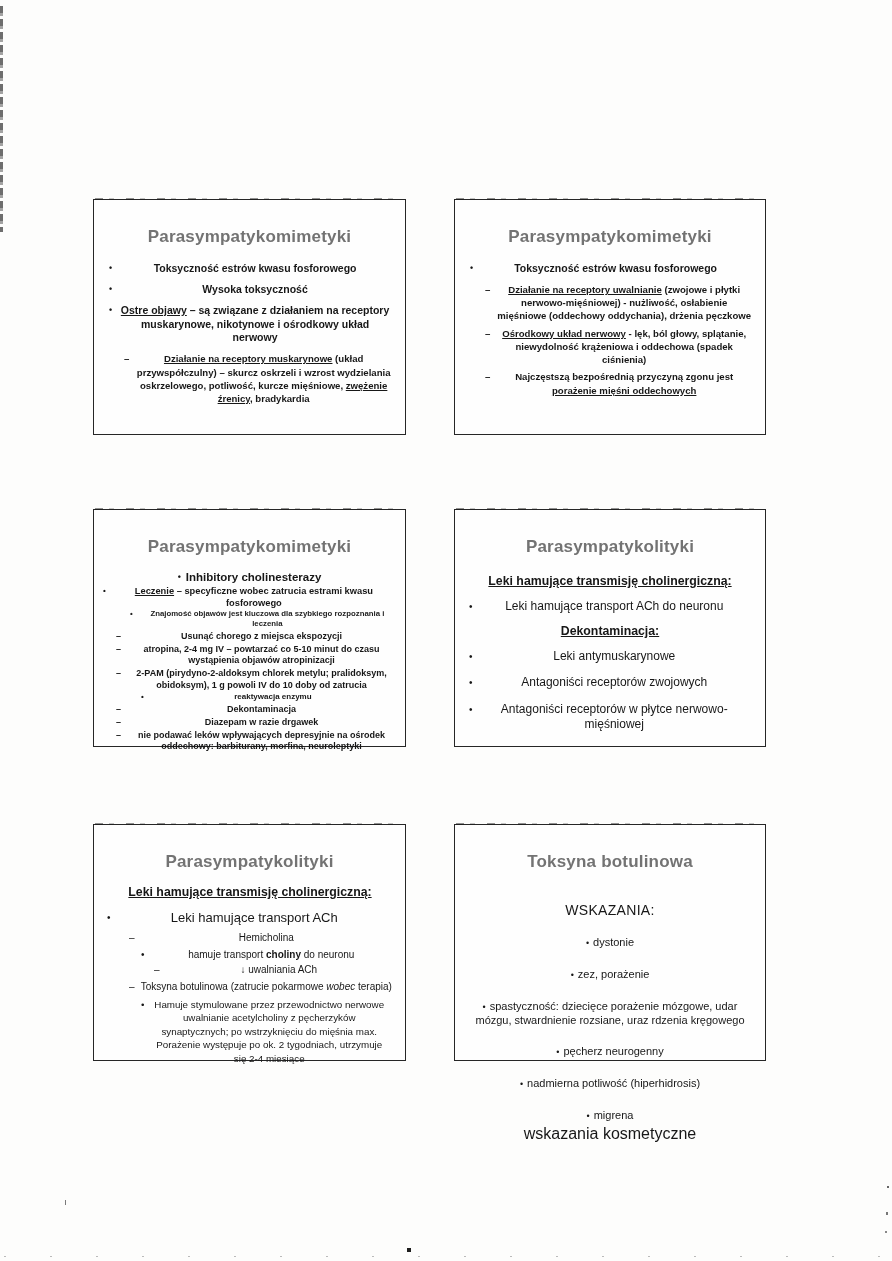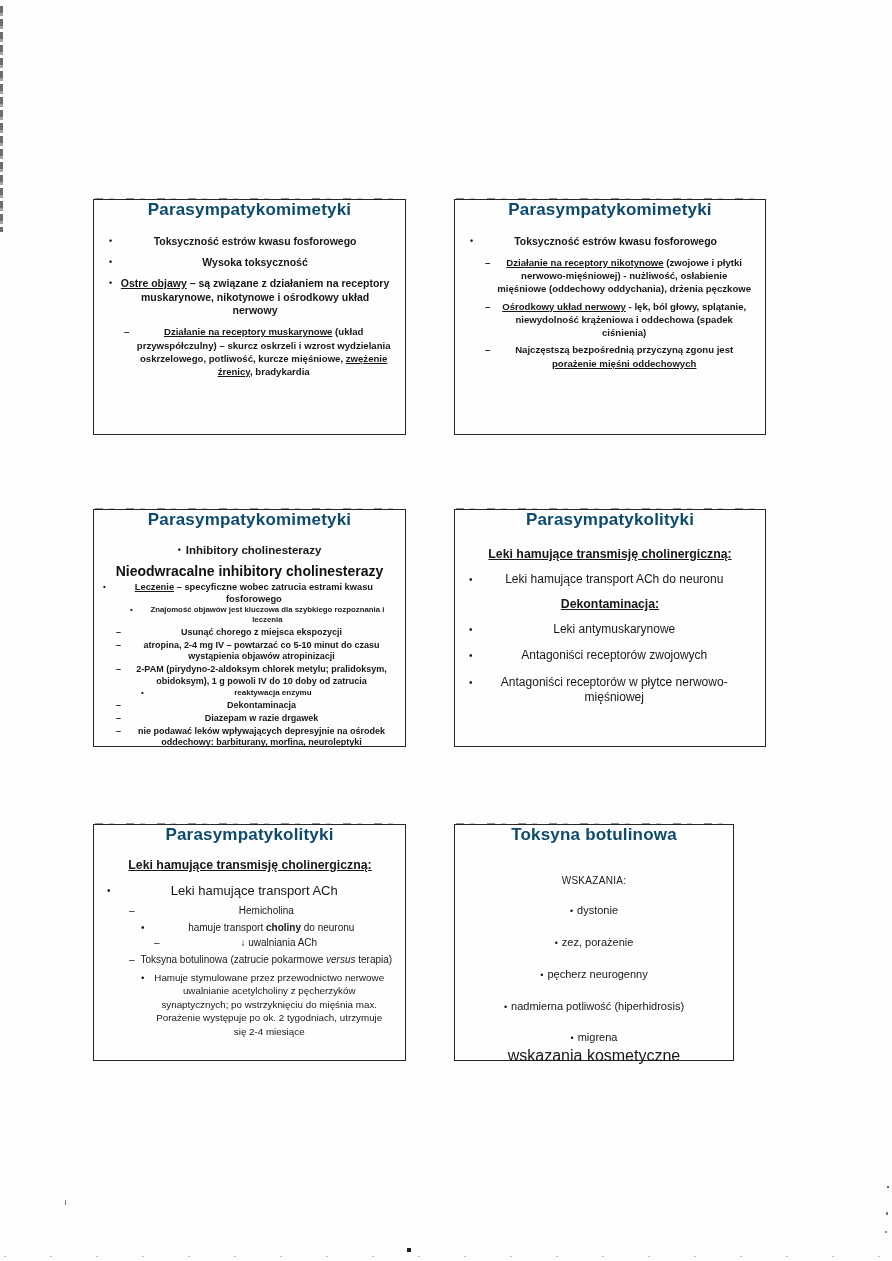--- a/index.html
+++ b/index.html
@@ -19,25 +19,25 @@
   .top-noise{
     position:absolute;top:-2px;left:1px;right:1px;height:2px;
     background:repeating-linear-gradient(90deg, rgba(25,25,25,.85) 0 8px, transparent 8px 14px, rgba(25,25,25,.45) 14px 19px, transparent 19px 31px);
     opacity:.55;
   }
   .s1{left:93px;top:199px;width:313px;height:236px;}
   .s2{left:454px;top:199px;width:312px;height:236px;}
   .s3{left:93px;top:509px;width:313px;height:238px;}
   .s4{left:454px;top:509px;width:312px;height:238px;}
   .s5{left:93px;top:824px;width:313px;height:237px;}
-  .s6{left:454px;top:824px;width:280px;height:237px;}
+  .s6{left:454px;top:824px;width:312px;height:237px;}
 
   .slide-title{
     text-align:center;font-weight:bold;font-size:17px;
-    margin-top:0;letter-spacing:.2px;color:#0c4a6e;
+    margin-top:27px;letter-spacing:.2px;color:#737373;
   }
   .li{display:flex;align-items:flex-start;}
   .mk{flex:0 0 auto;margin-right:5px;}
   .txt{flex:1;text-align:center;}
   .u{text-decoration:underline;}
   .bd{font-weight:bold;}
   .it{font-style:italic;}
 
   
   .c12{margin-top:15px;padding:0 12px 0 15px;}
@@ -69,21 +69,21 @@
   .c5 .b1{font-size:13px;margin-top:11px;}
   .c5 .b1 .mk{font-size:10px;padding-top:2px;}
   .c5 .d1{font-size:10px;margin:7px 0 0 22px;}
   .c5 .s1i{font-size:10px;margin:6px 0 0 34px;}
   .c5 .a1{font-size:10px;margin:4px 0 0 47px;}
   .c5 .d2{font-size:10px;margin:6px 0 0 22px;}
   .c5 .s2i{font-size:9.8px;line-height:1.37;margin:6px 4px 0 34px;}
 
   
   .c6{padding:0 16px;text-align:center;}
-  .c6 .label{font-size:10px;margin-top:30px;letter-spacing:.3px;}
+  .c6 .label{font-size:14px;margin-top:30px;letter-spacing:.3px;}
   .c6 .list{margin-top:17px;}
   .c6 .bi{font-size:11px;line-height:1.26;margin-top:18px;}
   .c6 .bmk{font-size:9px;margin-right:4px;}
   .c6 .footer{font-size:16px;margin-top:2px;}
 
   
   .edge-stripe{
     position:absolute;left:0;top:6px;width:3px;height:226px;
     background:repeating-linear-gradient(180deg,#4a4a4a 0 7px,#8d8d8d 7px 10px,rgba(0,0,0,0) 10px 13px);
     opacity:.8;
@@ -137,41 +137,40 @@
 <div class="slide s2">
   <div class="top-noise"></div>
   <div class="slide-title">Parasympatykomimetyki</div>
   <div class="c12">
     <div class="li l1">
       <span class="mk">•</span>
       <span class="txt">Toksyczność estrów kwasu fosforowego</span>
     </div>
     <div class="li l2">
       <span class="mk">–</span>
-      <span class="txt"><span class="u">Działanie na receptory nikotynowe</span><span> (zwojowe i płytki nerwowo-mięśniowej) - nużliwość, osłabienie mięśniowe (oddechowy oddychania), drżenia pęczkowe</span></span>
+      <span class="txt"><span class="u">Działanie na receptory uwalnianie</span><span> (zwojowe i płytki nerwowo-mięśniowej) - nużliwość, osłabienie mięśniowe (oddechowy oddychania), drżenia pęczkowe</span></span>
     </div>
     <div class="li l2">
       <span class="mk">–</span>
       <span class="txt"><span class="u">Ośrodkowy układ nerwowy</span><span> - lęk, ból głowy, splątanie, niewydolność krążeniowa i oddechowa (spadek ciśnienia)</span></span>
     </div>
     <div class="li l2">
       <span class="mk">–</span>
       <span class="txt"><span>Najczęstszą bezpośrednią przyczyną zgonu jest </span><span class="u">porażenie mięśni oddechowych</span></span>
     </div>
   </div>
 </div>
 
 <div class="slide s3">
   <div class="top-noise"></div>
   <div class="slide-title">Parasympatykomimetyki</div>
   <div class="c3-centerb">
     <span class="mk">•</span>
     <span>Inhibitory cholinesterazy</span>
   </div>
-  <div class="c3-head">Nieodwracalne inhibitory cholinesterazy</div>
   <div class="c3-list">
     <div class="li g1">
       <span class="mk">•</span>
       <span class="txt"><span class="u">Leczenie</span><span> – specyficzne wobec zatrucia estrami kwasu fosforowego</span></span>
     </div>
     <div class="li tiny">
       <span class="mk">•</span>
       <span class="txt">Znajomość objawów jest kluczowa dla szybkiego rozpoznania i leczenia</span>
     </div>
     <div class="li dash">
@@ -246,36 +245,37 @@
     <div class="li s1i">
       <span class="mk">•</span>
       <span class="txt"><span>hamuje transport </span><span class="bd">choliny</span><span> do neuronu</span></span>
     </div>
     <div class="li a1">
       <span class="mk">–</span>
       <span class="txt">↓ uwalniania ACh</span>
     </div>
     <div class="li d2">
       <span class="mk">–</span>
-      <span class="txt"><span>Toksyna botulinowa (zatrucie pokarmowe </span><span class="it">versus</span><span> terapia)</span></span>
+      <span class="txt"><span>Toksyna botulinowa (zatrucie pokarmowe </span><span class="it">wobec</span><span> terapia)</span></span>
     </div>
     <div class="li s2i">
       <span class="mk">•</span>
       <span class="txt">Hamuje stymulowane przez przewodnictwo nerwowe uwalnianie acetylcholiny z pęcherzyków synaptycznych; po wstrzyknięciu do mięśnia max. Porażenie występuje po ok. 2 tygodniach, utrzymuje się 2-4 miesiące</span>
     </div>
   </div>
 </div>
 
 <div class="slide s6">
   <div class="top-noise"></div>
   <div class="slide-title">Toksyna botulinowa</div>
   <div class="c6">
     <div class="label">WSKAZANIA:</div>
     <div class="list">
       <div class="bi"><span class="bmk">•</span><span>dystonie</span></div>
       <div class="bi"><span class="bmk">•</span><span>zez, porażenie</span></div>
+      <div class="bi"><span class="bmk">•</span><span>spastyczność: dziecięce porażenie mózgowe, udar mózgu, stwardnienie rozsiane, uraz rdzenia kręgowego</span></div>
       <div class="bi"><span class="bmk">•</span><span>pęcherz neurogenny</span></div>
       <div class="bi"><span class="bmk">•</span><span>nadmierna potliwość (hiperhidrosis)</span></div>
       <div class="bi"><span class="bmk">•</span><span>migrena</span></div>
     </div>
     <div class="footer">wskazania kosmetyczne</div>
   </div>
 </div>
 
 </body></html>

